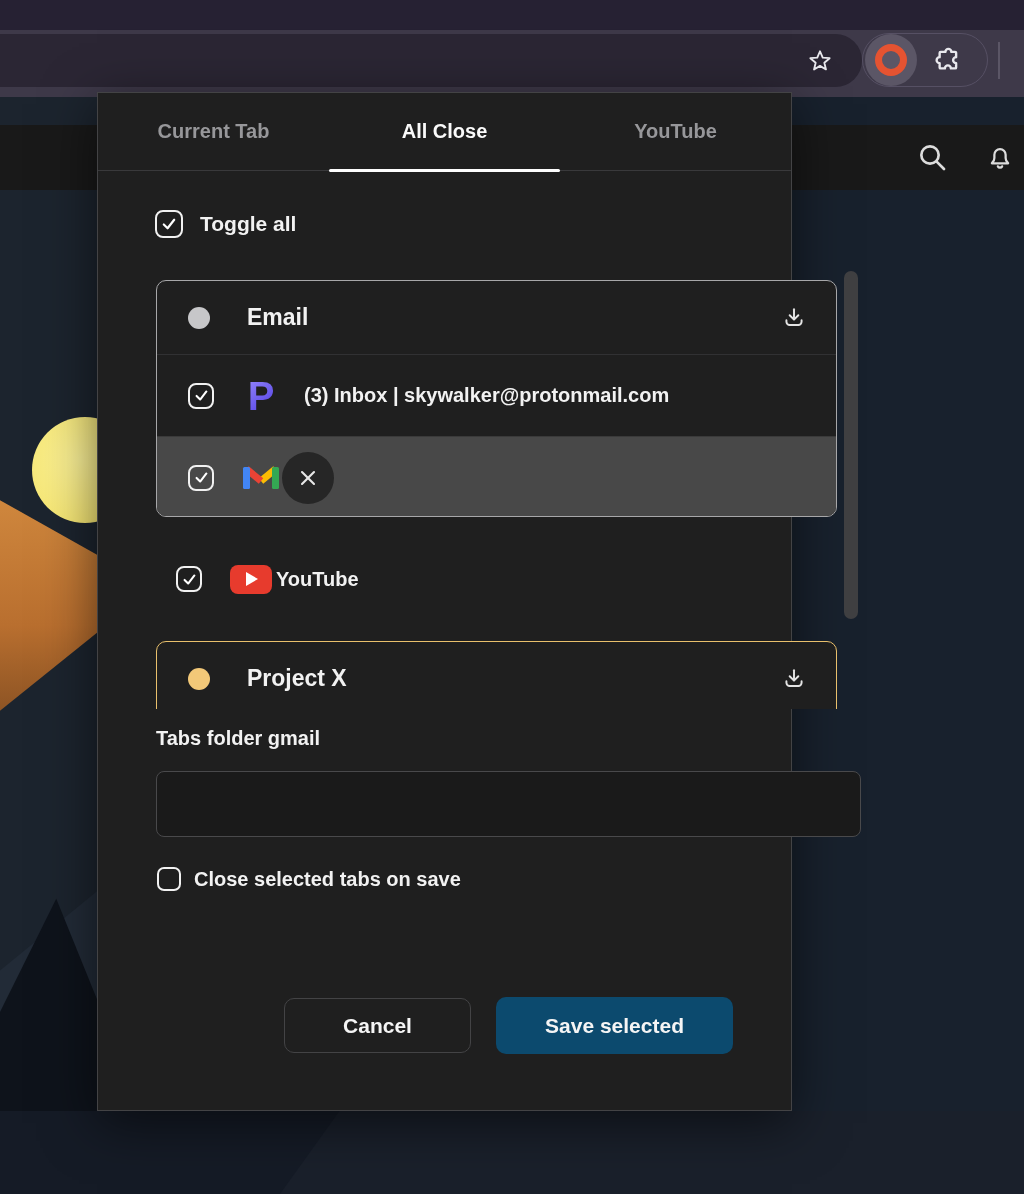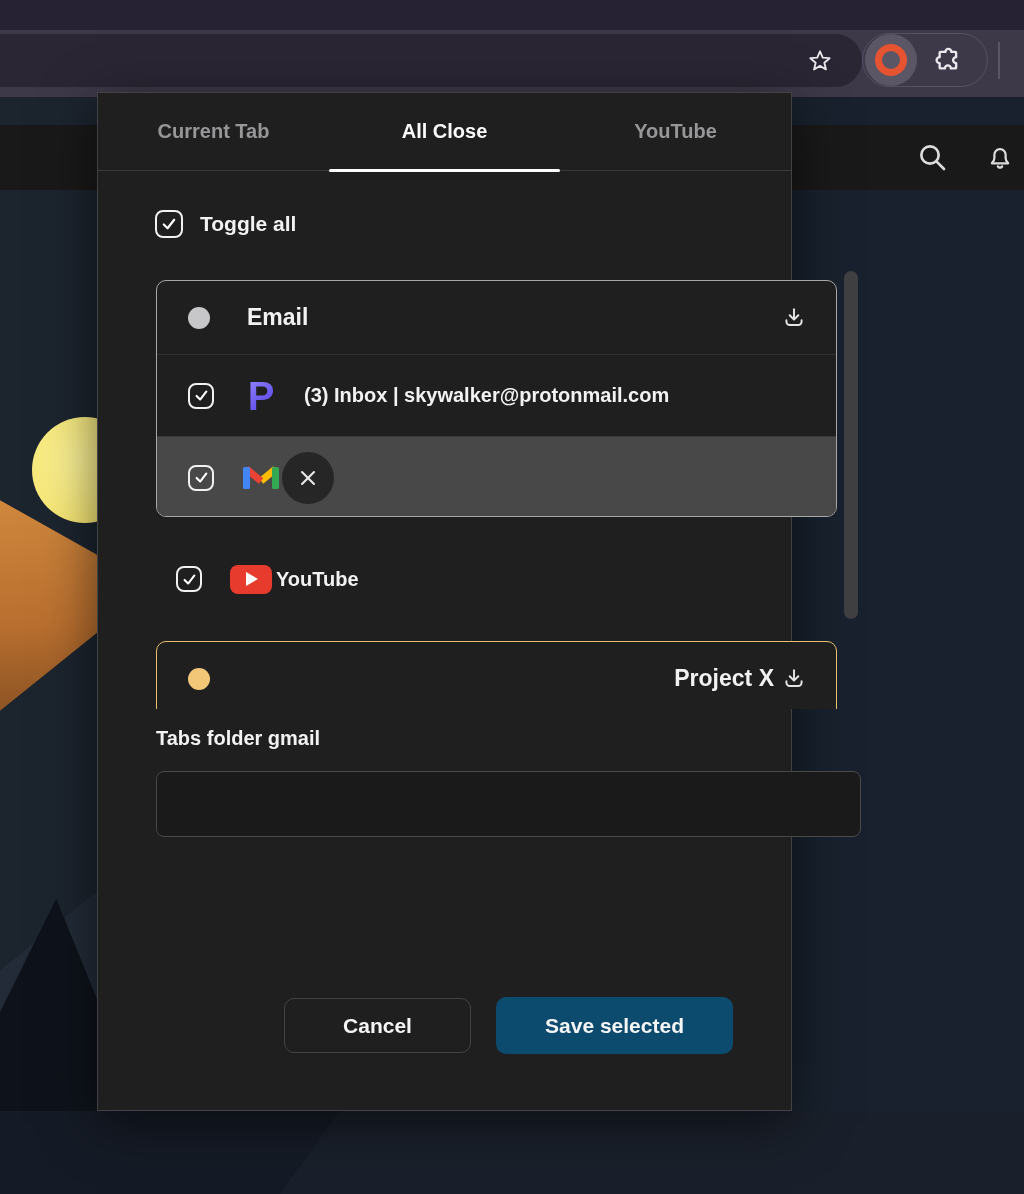--- a/index.html
+++ b/index.html
@@ -51,21 +51,21 @@
         display:flex; align-items:center; justify-content:center; }
   .cb.big { width:28px; height:28px; }
   .cb.small { width:24px; height:24px; border-radius:7px; }
   
   .toggle-row { position:absolute; left:57px; top:117px; display:flex; align-items:center; gap:17px; }
   .toggle-label { font-size:21px; font-weight:600; }
   
   .list { position:absolute; left:0; top:179px; width:823px; height:437px; overflow:hidden; }
   .card { position:absolute; left:58px; width:681px; background:#1f1f1f; border:1px solid #a7a7a9; border-radius:10px; overflow:hidden; }
   .card.email { top:8px; height:237px; }
-  .card.project { top:369px; height:130px; border:1.5px solid #e9c06c;text-align:right; }
+  .card.project { top:369px; height:130px; border:1.5px solid #e9c06c; }
   .ghead { height:73px; display:flex; align-items:center; padding:0 22px 0 31px; }
   .gdot { width:22px; height:22px; border-radius:50%; flex:none; }
   .gtitle { font-size:23px; font-weight:700; margin-left:37px; flex:1; }
   .dl-btn { width:40px; height:40px; display:flex; align-items:center; justify-content:center; }
   .trow { height:82px; display:flex; align-items:center; padding:0 14px 0 31px; border-top:1px solid #313133; }
   .trow .title { font-size:20px; font-weight:600; margin-left:22px; flex:1; }
   .trow.hl { background:#484848; border-radius:0 0 9px 9px; border-top-color:#3a3a3a; }
   .fav { width:42px; display:flex; align-items:center; justify-content:center; margin-left:26px; flex:none; }
   .proton-p { font-size:40px; font-weight:800; line-height:1;
               background:linear-gradient(140deg,#8a7cf8 15%,#5a48e6 80%);
@@ -234,17 +234,21 @@
           </span>
         </div>
       </div>
     </div>
 
     <div class="scrollthumb"></div>
 
     <div class="folder-label">Tabs folder gmail</div>
     <input class="folder-input" type="text" value="" style="">
 
+    <div class="opt-row opt1">
+      <span class="cb small"></span>
+      <span class="opt-label">Close selected tabs on save</span>
+    </div>
 
     <button class="btn btn-cancel">Cancel</button>
     <button class="btn btn-save">Save selected</button>
   </div>
 </div>
 
 </body></html>

